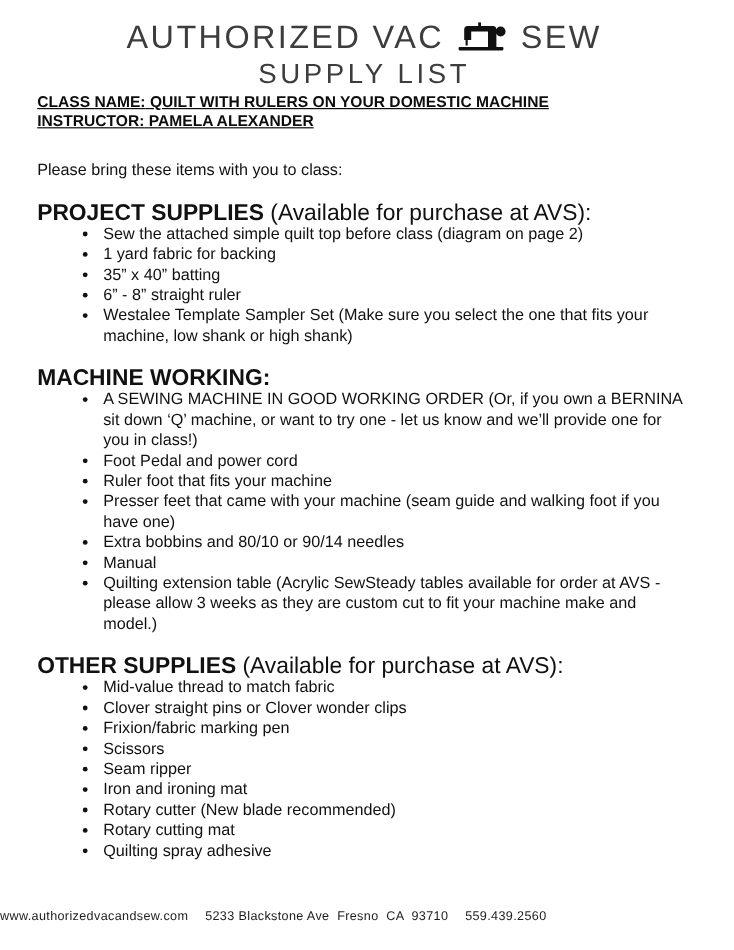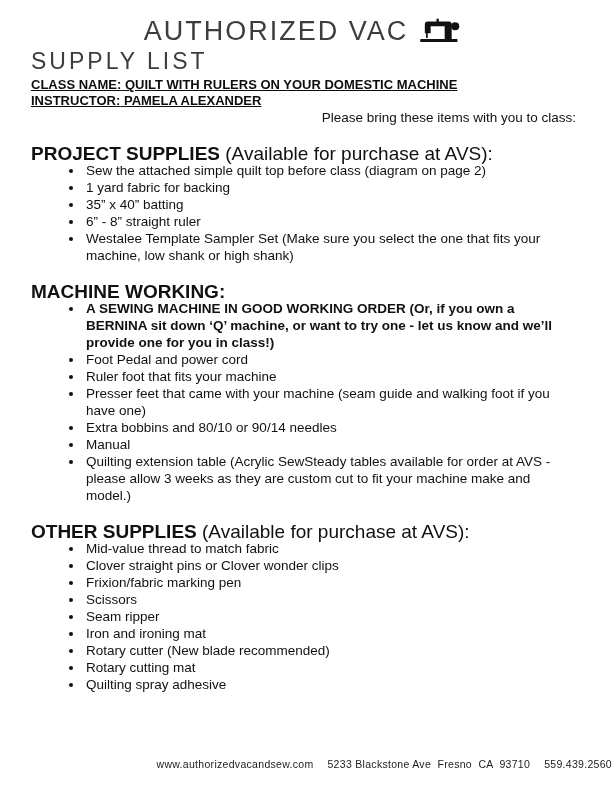--- a/index.html
+++ b/index.html
@@ -22,65 +22,64 @@
     gap: 9px;
     font-size: 27px;
     letter-spacing: 2px;
     font-weight: 400;
     color: #3d3d3d;
     margin-top: 4px;
   }
   .machine-icon { display: inline-block; margin: 0 2px; }
   .doc-title {
     margin: 1px 0 0 0;
-    text-align: left;
+    text-align: center;
     font-size: 23px;
     font-weight: 400;
     letter-spacing: 3px;
     color: #3d3d3d;
   }
   
   .meta { margin-top: 2px; }
   .meta-line {
     font-size: 13px;
     font-weight: 700;
     line-height: 16px;
     color: #0d0d0d;
     text-decoration: underline;
   }
   
   .intro {
-    margin: 0 0 0 0;
+    margin: 24px 0 0 0;
     font-size: 13.5px;
     line-height: 17px;
-    text-align: right;
   }
   .supply-section { margin-top: 19px; }
   .section-heading { font-size: 19px; line-height: 17px; }
   .heading-bold { font-weight: 700; }
   .heading-note { font-weight: 400; }
   .item-list {
     margin: 0;
     padding: 0 0 0 25px;
     list-style: disc;
   }
   .item {
     font-size: 13.5px;
     line-height: 17px;
     padding-left: 2px;
     margin-left: 28px;
   }
-  .item.bold { font-weight: 700; }
+  .item.bold { font-weight: 400; }
   
   .footer {
     position: absolute;
     left: 0;
     right: 0;
     bottom: 22px;
-    text-align: right;
+    text-align: left;
     font-size: 10.5px;
     letter-spacing: 0.3px;
     color: #1c1c1c;
   }
   .footer span { white-space: pre; }
   .footer .gap { display: inline-block; width: 14px; }
 </style>
 </head>
 <body>
 
@@ -91,20 +90,21 @@
       <span>AUTHORIZED VAC</span>
       <svg class="machine-icon" width="42" height="27" viewBox="0 0 72 46" aria-hidden="true">
         <g fill="#111111">
           <path d="M10 26 V11 Q10 6 15 6 H51 Q56 6 56 11 V36 H44 V14 H20 V26 Z"></path>
           <rect x="12" y="25" width="3" height="9"></rect>
           <rect x="30" y="1" width="4" height="6"></rect>
           <circle cx="62" cy="14" r="7"></circle>
           <rect x="2" y="36" width="64" height="5" rx="1.5"></rect>
         </g>
       </svg>
+      <span>SEW</span>
     </div>
     <h1 class="doc-title">SUPPLY LIST</h1>
   </header>
 
   <section class="meta">
     <div class="meta-line"><span>CLASS NAME:</span> <span>QUILT WITH RULERS ON YOUR DOMESTIC MACHINE</span></div>
     <div class="meta-line"><span>INSTRUCTOR:</span> <span>PAMELA ALEXANDER</span></div>
   </section>
 
   <p class="intro">Please bring these items with you to class:</p>

